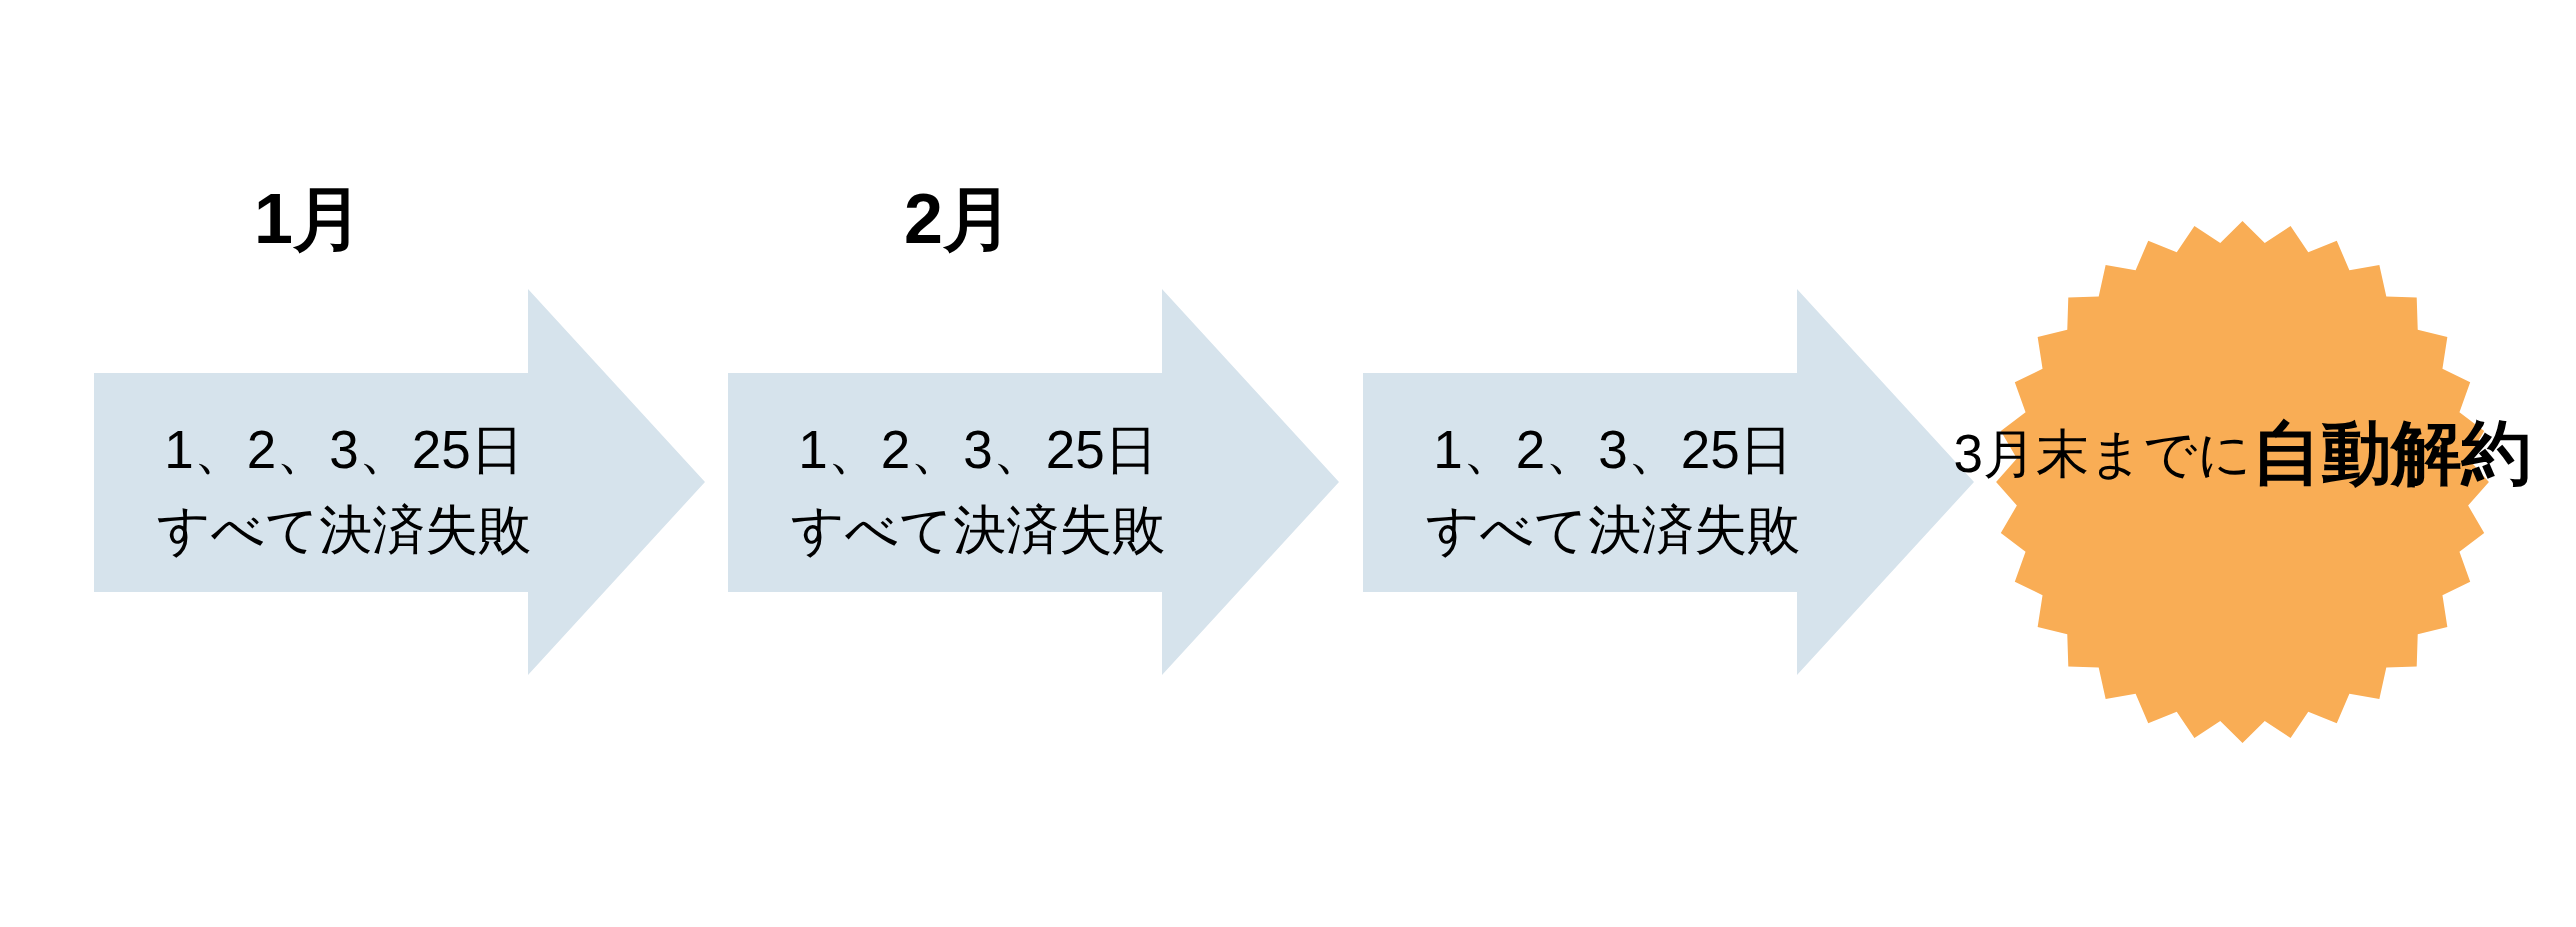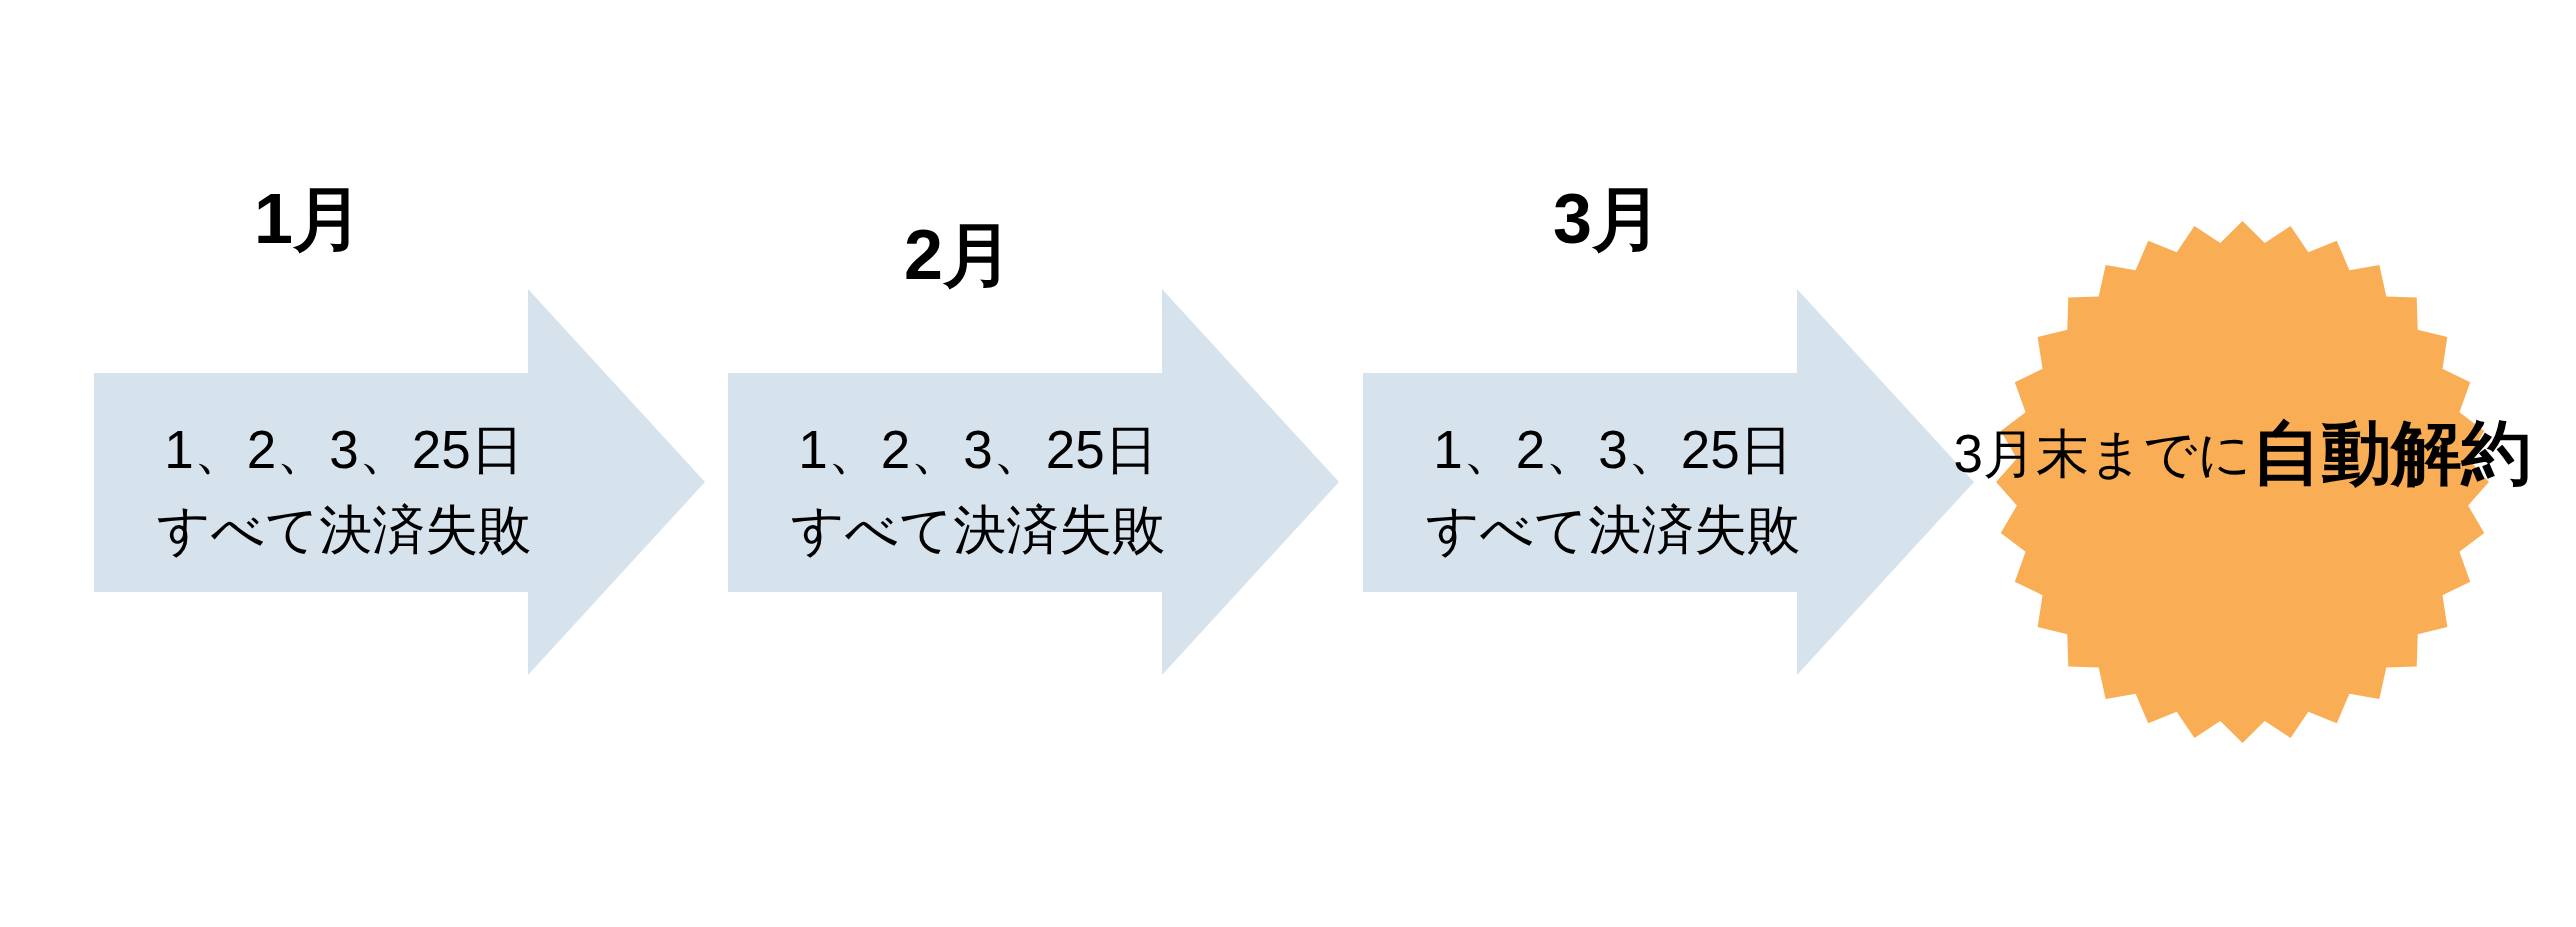--- a/index.html
+++ b/index.html
@@ -22,21 +22,21 @@
     position: absolute;
     top: 176px;
     width: 343px;
     text-align: center;
     font-size: 70px;
     line-height: 86px;
     font-weight: bold;
     white-space: nowrap;
   }
   .month-label.m1 { left: 137px;  }
-  .month-label.m2 { left: 787px; margin-top: 36px;  }
+  .month-label.m2 { left: 787px;  }
   .month-label.m3 { left: 1436px; }
 
   
   .arrow-group {
     position: absolute;
     top: 289px;
     width: 611px;
     height: 386px;
   }
   .arrow-group.a1 { left: 94px;  }
@@ -110,21 +110,20 @@
     text-align: right;
   }
 </style>
 </head>
 <body>
 
 <div class="canvas">
 
   <div class="month-label m1">1月</div>
   <div class="month-label m2">2月</div>
-  <div class="month-label m3">3月</div>
 
   <div class="arrow-group a1">
     <div class="arrow-shape"></div>
     <div class="arrow-text">
       <span>1、2、3、25日</span>
       <span>すべて決済失敗</span>
     </div>
   </div>
 
   <div class="arrow-group a2">

